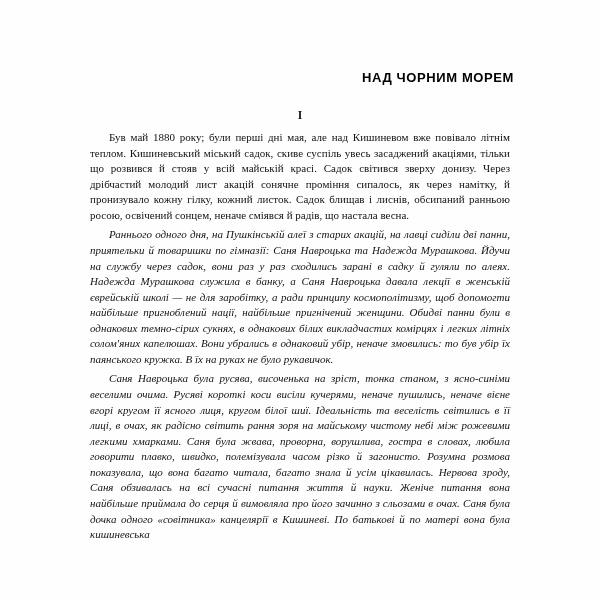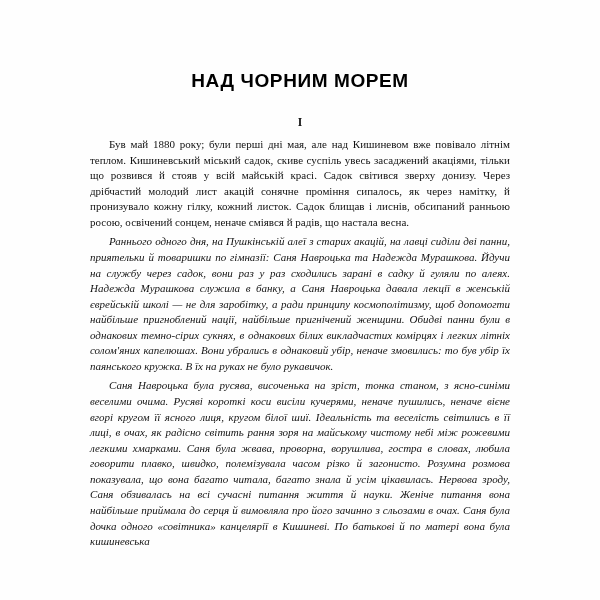--- a/index.html
+++ b/index.html
@@ -15,24 +15,24 @@
     overflow: hidden;
   }
   .page {
     box-sizing: border-box;
     width: 600px;
     height: 600px;
     padding: 70px 86px 20px 86px;
     background: #fefefe;
   }
   .doc-title {
-    text-align: center;
+    text-align: right;
     font-family: "Liberation Sans", sans-serif;
     font-weight: bold;
-    font-size: 19px;
+    font-size: 13px;
     letter-spacing: 0.6px;
     margin: 0 0 24px 0;
     color: #000000;
   }
   .section-number {
     text-align: center;
     font-size: 11.5px;
     font-weight: bold;
     margin: 0 0 9px 0;
     color: #101010;

